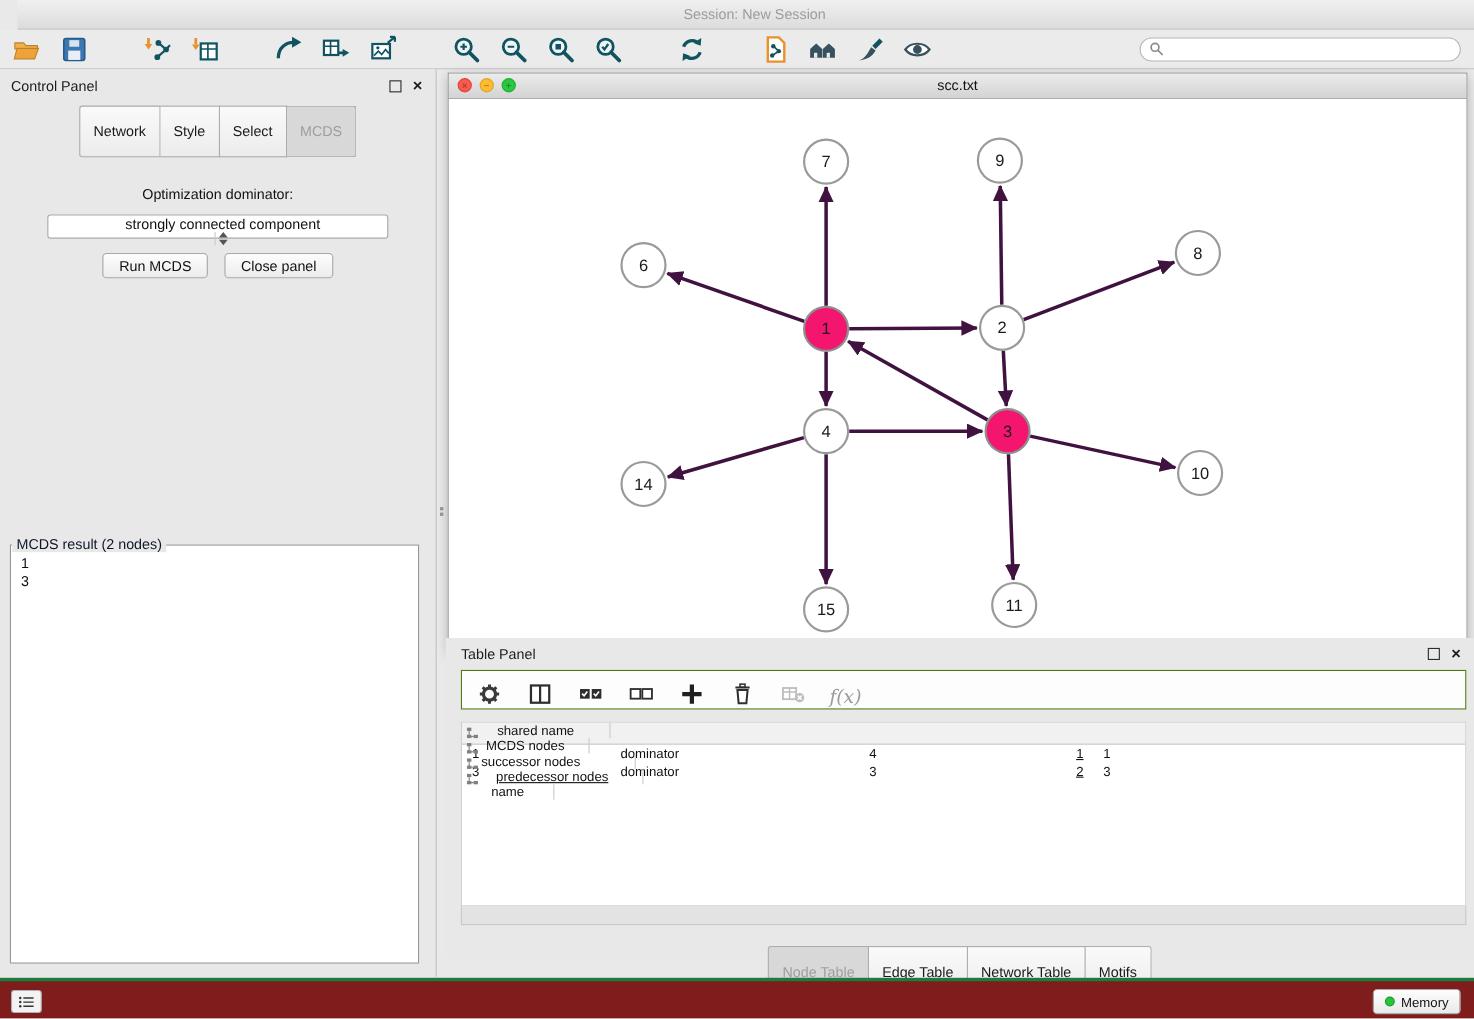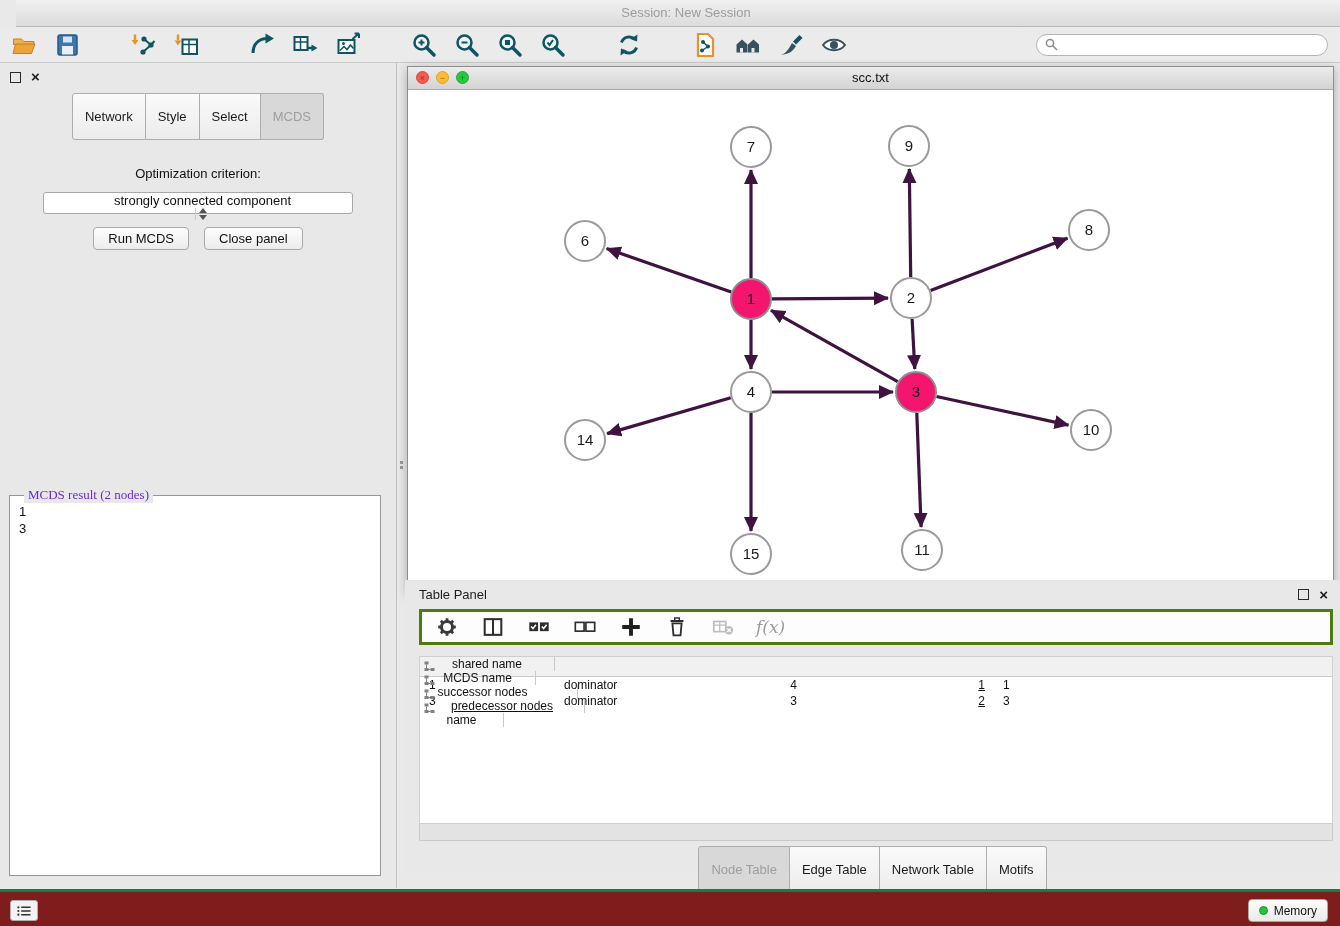--- a/index.html
+++ b/index.html
@@ -42,22 +42,22 @@
   .dropdown .val{flex:1;}
   .stepper{width:15px;height:100%;border-left:1px solid #c9c9c9;display:flex;flex-direction:column;
     align-items:center;justify-content:center;gap:2px;}
   .tri-up{width:0;height:0;border-left:4px solid transparent;border-right:4px solid transparent;border-bottom:5px solid #555;}
   .tri-dn{width:0;height:0;border-left:4px solid transparent;border-right:4px solid transparent;border-top:5px solid #555;}
   .btnrow{display:flex;justify-content:center;gap:15px;margin-top:13px;}
   .btn{background:linear-gradient(#fdfdfd,#ececec);border:1px solid #a9a9a9;border-radius:4px;
     padding:3px 14px;font-size:13px;color:#111;font-family:"Liberation Sans",sans-serif;}
   .result-box{position:absolute;left:9px;right:15px;top:432px;bottom:12px;background:#fff;
     border:1px solid #979797;}
-  .result-legend{position:absolute;top:-9px;left:14px;background:#e8e8e8;padding:0 4px;
-    font-size:13px;color:#6d28d9;font-family:Liberation Serif, serif;}
+  .result-legend{position:absolute;top:-9px;left:1px;background:#e8e8e8;padding:0 4px;
+    font-size:13px;color:#0f172a;}
   .result-items{padding:7px 9px;font-size:13px;color:#111;line-height:17px;}
 
   .v-splitter{position:absolute;left:397px;top:63px;width:10px;height:825px;}
   .v-splitter .dots{position:absolute;left:3px;top:396px;}
   .dot{width:3px;height:3px;background:#9a9a9a;margin:2px 0;}
   .h-dots{position:absolute;left:860px;top:589px;display:flex;gap:2px;}
   .dot2{width:3px;height:3px;background:#9a9a9a;}
 
   
   .net-frame{position:absolute;left:407px;top:66px;width:927px;height:526px;background:#fff;
@@ -70,35 +70,35 @@
   .light.red{background:#f9594e;border:1px solid #df443b;}
   .light.yellow{background:#fdbc2f;border:1px solid #e0a426;}
   .light.green{background:#29c840;border:1px solid #1eae32;color:rgba(10,60,10,0.55);}
   .net-canvas{position:absolute;left:0;top:23px;right:0;bottom:0;background:#fff;}
   .net-canvas svg text{font-family:"Liberation Sans",sans-serif;}
 
   
   .table-panel{position:absolute;left:405px;top:580px;width:935px;height:292px;background:#e8e8e8;box-sizing:border-box;}
   .tp-head{display:flex;align-items:center;padding:7px 12px 2px 14px;font-size:13px;color:#1c1c1c;}
   .tp-head .t{flex:1;}
-  .tp-toolbar{margin:5px 7px 0 14px;height:36px;background:#fdfdfd;border:3px solid #4d7c0f;
-    display:flex;align-items:center;gap:20px;padding:0 12px;box-sizing:border-box;}
+  .tp-toolbar{margin:5px 7px 0 14px;height:36px;background:#fdfdfd;border:1px solid #4d7c0f;
+    display:flex;align-items:flex-end;gap:20px;padding:0 12px;box-sizing:border-box;}
   .tpi{width:26px;height:26px;display:flex;align-items:center;justify-content:center;background:transparent;border:none;padding:0;}
   .fx{font-family:"DejaVu Serif",serif;font-style:italic;font-size:17px;color:#9b9b9b;}
   .dtable{margin:11px 7px 0 14px;background:#fff;border:1px solid #cfcfcf;height:168px;box-sizing:border-box;overflow:hidden;}
   .thead{display:flex;height:19px;background:#f1f1f1;border-bottom:1px solid #c9c9c9;font-size:12px;color:#111;flex-direction:column;}
   .th{position:relative;display:flex;align-items:center;justify-content:center;border-right:1px solid #c9c9c9;box-sizing:border-box;}
   .th .ticon{position:absolute;left:4px;top:4px;}
   .th.filler{flex:1;border-right:none;}
   .trow{display:flex;height:16px;font-size:12px;color:#111;align-items:center;}
   .td{box-sizing:border-box;padding:0 9px;overflow:hidden;white-space:nowrap;}
   .c0{width:135px;}.c1{width:116px;}.c2{width:158px;text-align:right;padding-right:32px;}
   .c3{width:165px;text-align:right;text-decoration:underline;}.c4{width:84px;}
   .hscroll{margin:0 7px 0 14px;height:16px;background:#e3e3e3;border:1px solid #c9c9c9;border-top:none;}
-  .tp-tabs{display:flex;justify-content:center;margin-top:5px;}
+  .tp-tabs{display:flex;justify-content:center;margin-top:19px;}
 
   
   .statusbar{position:absolute;left:0;top:889px;width:1340px;height:37px;background:#7f1d1d;
     border-top:3px solid #15803d;box-sizing:border-box;}
   .list-btn{position:absolute;left:10px;top:8px;width:28px;height:21px;border:1px solid #b0b0b0;
     border-radius:3px;background:#f3f3f3;display:flex;align-items:center;justify-content:center;}
   .mem-btn{position:absolute;right:12px;top:7px;height:23px;border:1px solid #a8a8a8;border-radius:4px;
     background:linear-gradient(#fdfdfd,#eaeaea);display:flex;align-items:center;gap:6px;padding:0 10px;font-size:12px;color:#111;}
   .greendot{width:9px;height:9px;border-radius:50%;background:#27c33a;border:1px solid #189a28;box-sizing:border-box;}
 </style>
@@ -237,32 +237,33 @@
     <svg width="13" height="13" viewBox="0 0 13 13">
       <circle cx="5" cy="5" r="3.6" fill="none" stroke="#8a8a8a" stroke-width="1.5"></circle>
       <line x1="7.8" y1="7.8" x2="12" y2="12" stroke="#8a8a8a" stroke-width="1.5"></line>
     </svg>
     <input type="text" placeholder="" style="">
   </div>
 </div>
 
 <div class="control-panel">
   <div class="panel-head">
+    <span class="t">Control Panel</span>
     <span class="panel-icons">
       <span class="float-sq"></span>
       <span class="close-x">×</span>
     </span>
   </div>
   <div class="tabs">
     <span class="tab">Network</span>
     <span class="tab">Style</span>
     <span class="tab">Select</span>
     <span class="tab selected">MCDS</span>
   </div>
-  <div class="opt-label">Optimization criterion:</div>
+  <div class="opt-label">Optimization dominator:</div>
   <div class="dropdown">
     <span class="val">strongly connected component</span>
     <span class="stepper">
       <span class="tri-up"></span>
         <span class="tri-dn"></span>
     </span>
   </div>
   <div class="btnrow">
     <button class="btn">Run MCDS</button>
     <button class="btn">Close panel</button>
@@ -436,21 +437,21 @@
         </svg>
         <span>shared name</span>
       </div>
       <div class="th c1">
         <svg class="ticon" width="11" height="11" viewBox="0 0 11 11">
           <rect x="0.5" y="0.5" width="4" height="3" fill="#808080"></rect>
           <rect x="0.5" y="7" width="4" height="3" fill="#808080"></rect>
           <rect x="6.5" y="7" width="4" height="3" fill="#808080"></rect>
           <path d="M2.5 3.5 v5 M2.5 8.5 h4" stroke="#808080" fill="none"></path>
         </svg>
-        <span>MCDS name</span>
+        <span>MCDS nodes</span>
       </div>
       <div class="th c2">
         <svg class="ticon" width="11" height="11" viewBox="0 0 11 11">
           <rect x="0.5" y="0.5" width="4" height="3" fill="#808080"></rect>
           <rect x="0.5" y="7" width="4" height="3" fill="#808080"></rect>
           <rect x="6.5" y="7" width="4" height="3" fill="#808080"></rect>
           <path d="M2.5 3.5 v5 M2.5 8.5 h4" stroke="#808080" fill="none"></path>
         </svg>
         <span style="flex:1;text-align:center;">successor nodes</span>
       </div>

